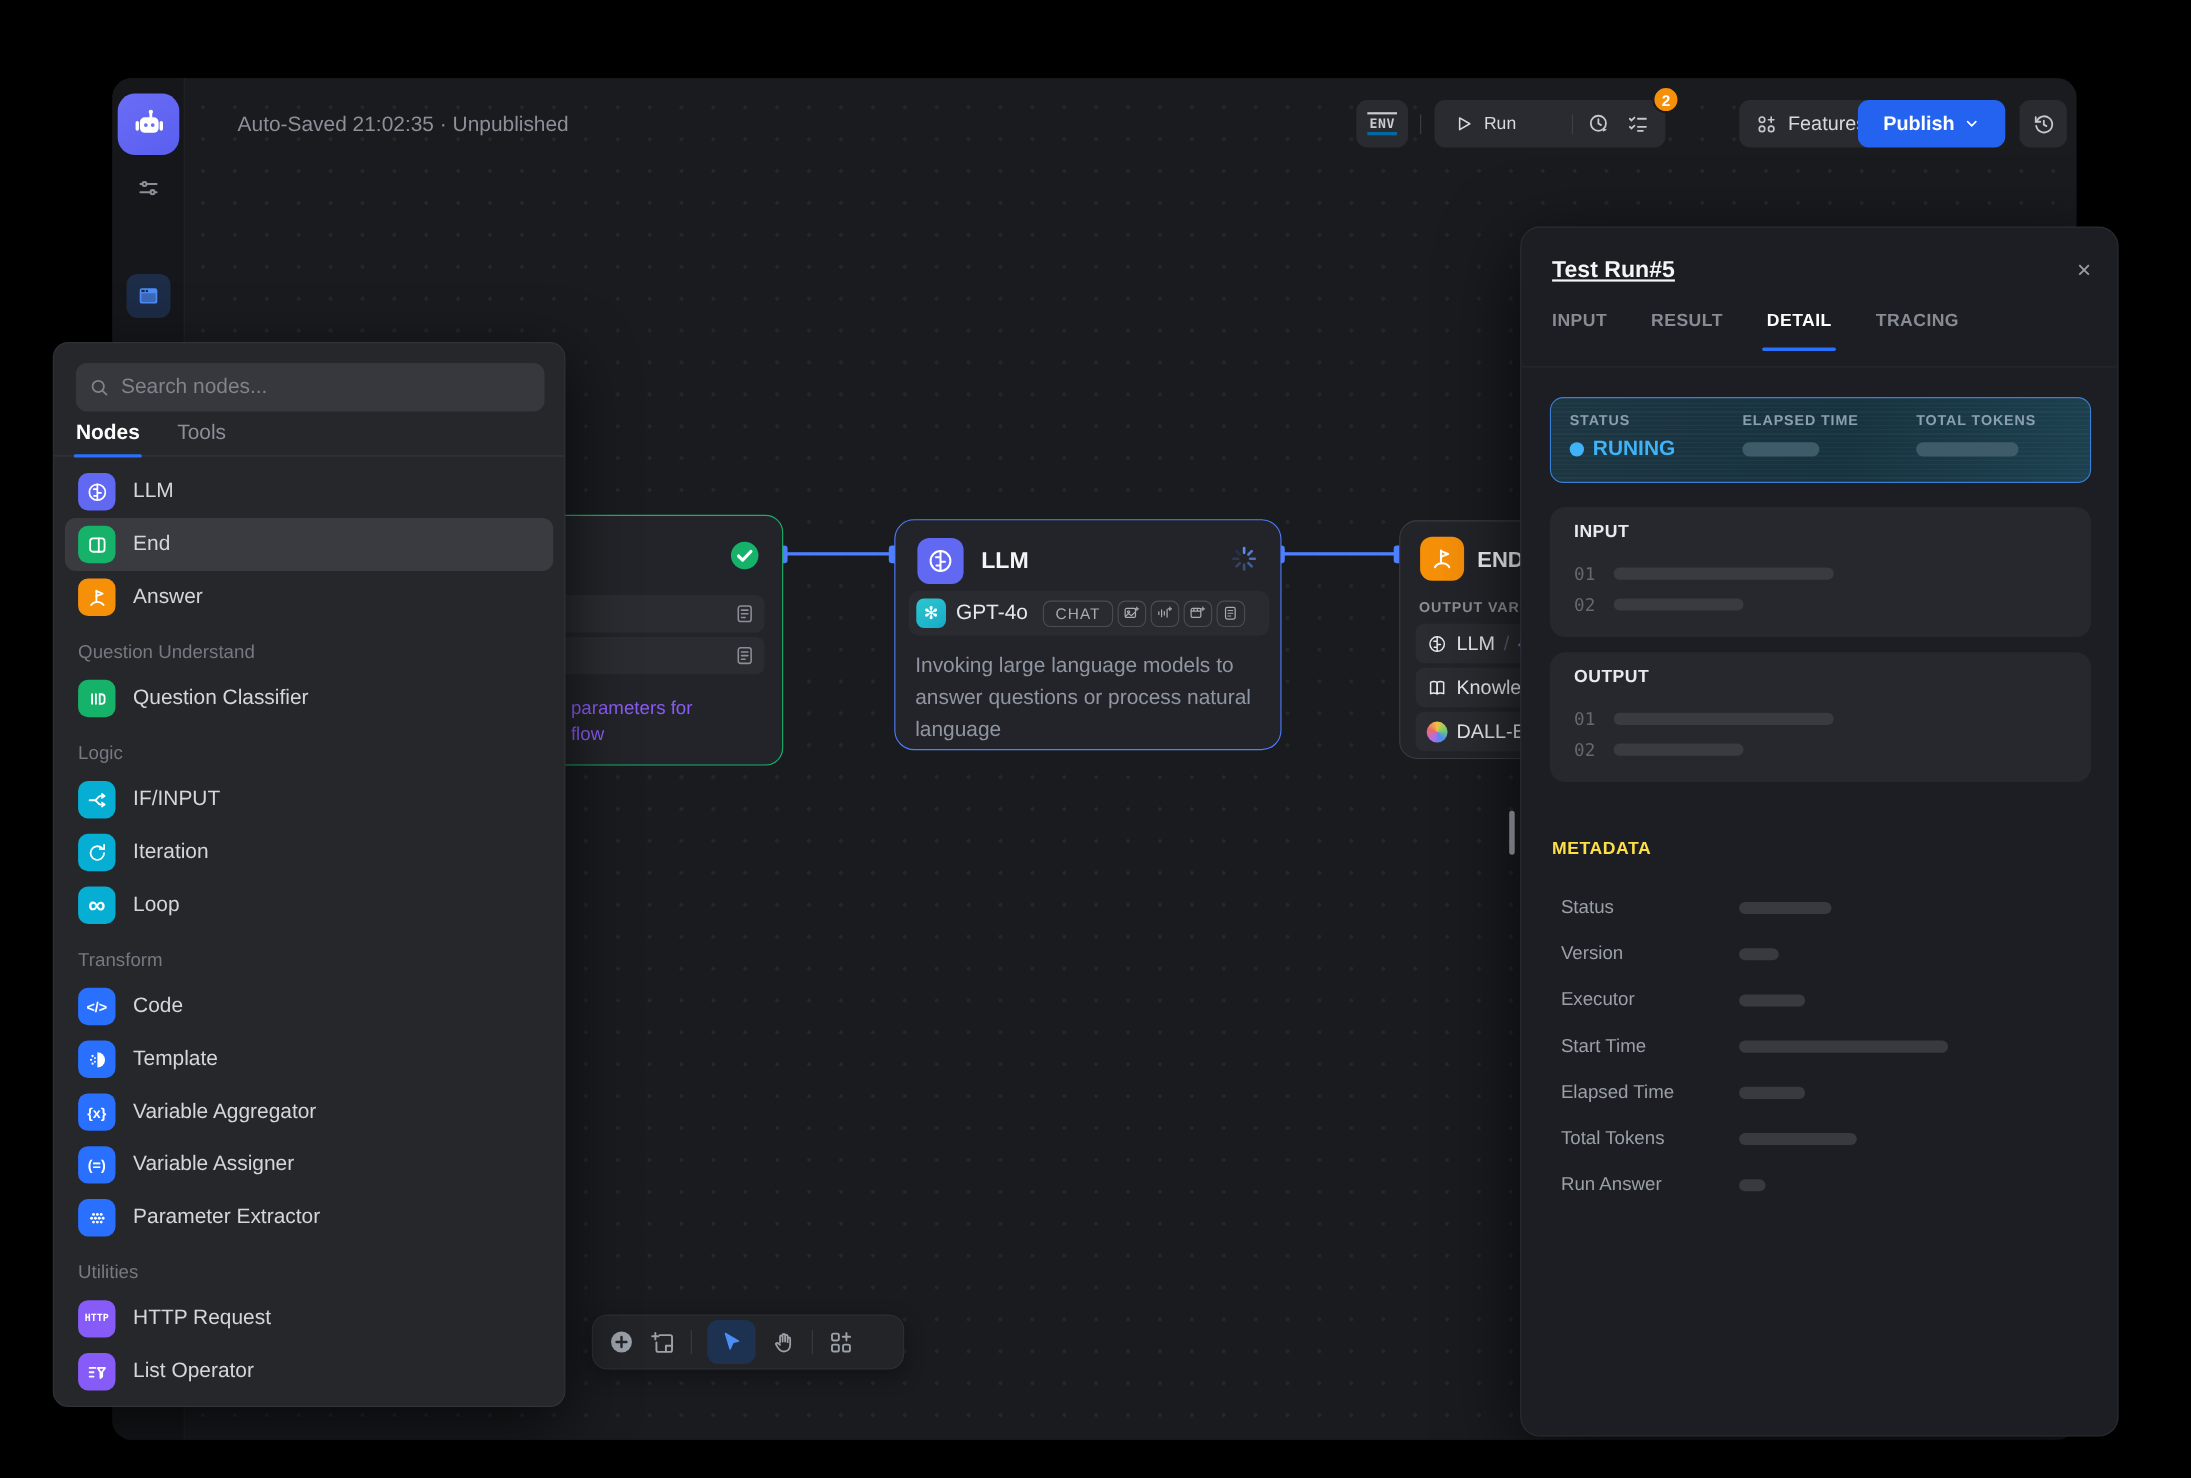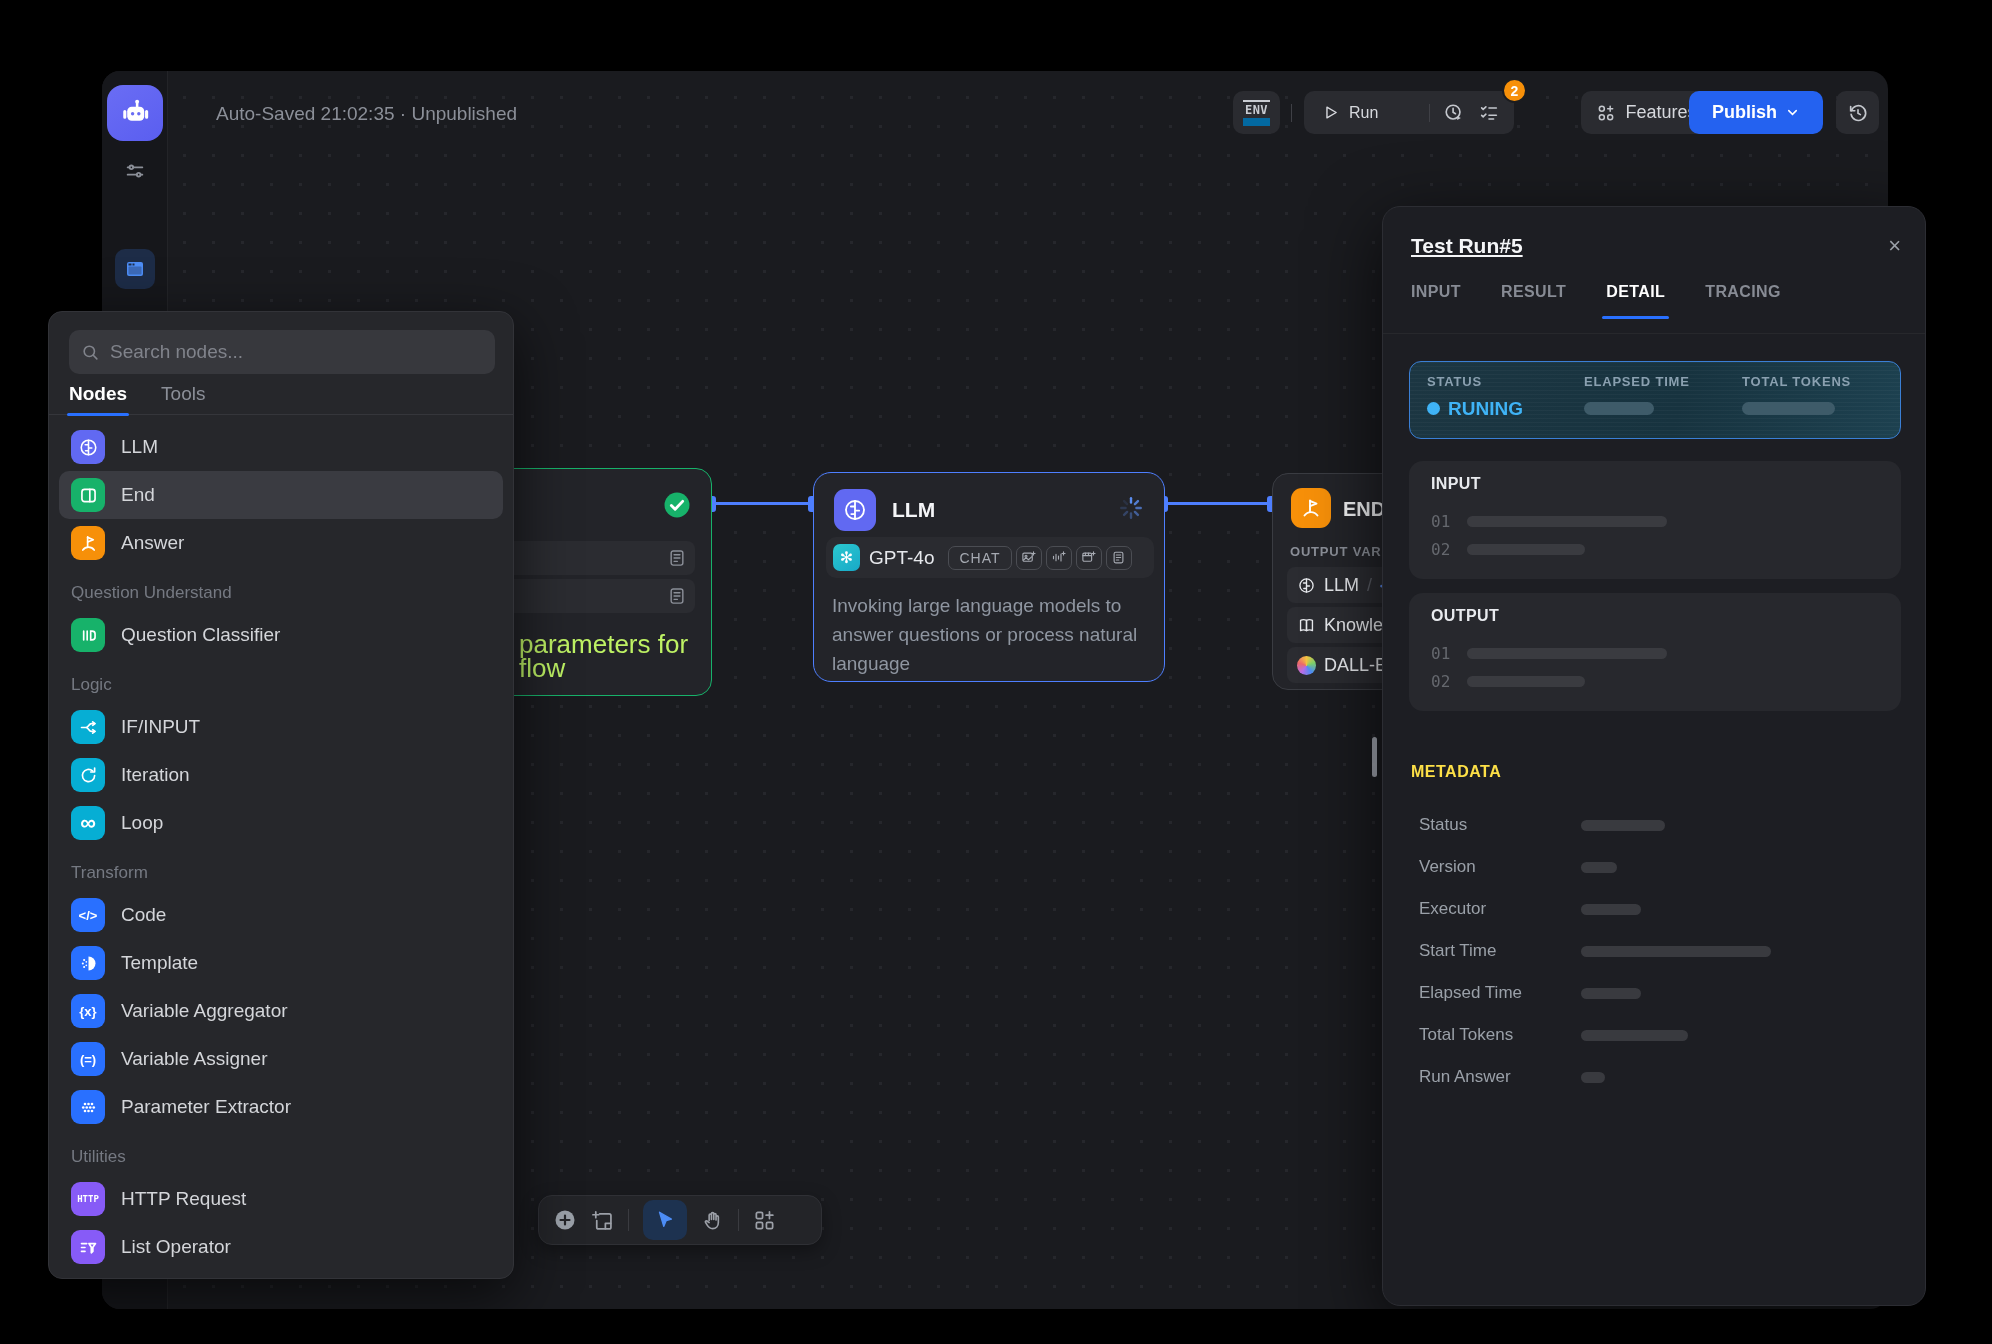--- a/index.html
+++ b/index.html
@@ -21,41 +21,41 @@
   .strip-icon { position:absolute; left:22px; width:22px; height:22px; color:#8b8f98; }
   .note-tile { position:absolute; left:13px; top:178px; width:40px; height:40px;
     border-radius:10px; background:#1d2c47; display:flex; align-items:center; justify-content:center; color:#4d8df6; }
 
   #autosave { position:absolute; left:114px; top:32px; font-size:19px; color:#8b8f98; }
 
   
   .tb-btn { position:absolute; top:20px; height:43px; background:#2a2b30; border-radius:10px;
     display:flex; align-items:center; justify-content:center; color:#d6d8dd; font-size:18px; }
   .env-text { font-family:"DejaVu Sans Mono",monospace; font-size:12px; font-weight:800;
-    letter-spacing:.5px; color:#c9ccd2; border-top:2px solid #c9ccd2; border-bottom:8px solid #0369a1; padding:1px 2px; }
+    letter-spacing:.5px; color:#c9ccd2; border-top:2px solid #c9ccd2; border-bottom:3px solid #0369a1; padding:1px 2px; }
   #run-group { position:absolute; left:1202px; top:20px; width:210px; height:43px; background:#2a2b30;
     border-radius:10px; display:flex; align-items:center; color:#d6d8dd; }
   .vdiv { width:1px; height:18px; background:#3f4046; }
   #checklist-badge { position:absolute; left:1400px; top:7px; width:25px; height:25px; border-radius:50%;
     background:#f79009; color:#fff; font-size:14px; font-weight:700; display:flex; align-items:center;
     justify-content:center; border:2px solid #1b1c1f; z-index:5; }
   #publish-btn { background:#2462f0; color:#fff; font-weight:600; gap:8px; }
 
   
   .node { position:absolute; background:#232429; border-radius:16px; }
   #start-node { left:228px; top:397px; width:382px; height:228px; border:1.5px solid #17b26a; }
   #llm-node { left:711px; top:401px; width:352px; height:210px; border:1.5px solid #4e7fff; border-radius:18px; }
   #end-node { left:1170px; top:402px; width:300px; height:217px; border:1px solid #3a3c42; }
   .node-icon { border-radius:11px; display:flex; align-items:center; justify-content:center; }
   .edge { position:absolute; height:3px; background:#4e7fff; }
   .stub { position:absolute; width:9px; height:16px; border-radius:3px; background:#4e7fff; }
   .skel { position:absolute; background:#3a3b40; border-radius:6px; }
   .start-row { position:absolute; left:20px; width:344px; height:34px; background:#2b2c31;
     border-radius:8px; display:flex; align-items:center; justify-content:flex-end; padding-right:8px; color:#8b8f98; }
-  #start-desc { position:absolute; left:188px; top:163px; font-size:26px; line-height:24px; color:#bef264; }
+  #start-desc { position:absolute; left:188px; top:163px; font-size:17px; line-height:24px; color:#8b5cf6; }
   .model-row { position:absolute; left:12px; top:64px; width:328px; height:41px; background:#2a2b30;
     border-radius:10px; display:flex; align-items:center; }
   .chat-pill { margin-left:14px; height:24px; padding:0 10px; border:1px solid #4b4d53; border-radius:7px;
     color:#a6aab2; font-size:14px; letter-spacing:1px; display:flex; align-items:center; }
   .mini-pill { width:26px; height:24px; border:1px solid #4b4d53; border-radius:7px; margin-left:4px;
     display:flex; align-items:center; justify-content:center; color:#a6aab2; }
   .llm-desc { position:absolute; left:18px; top:118px; width:320px; font-size:19px; line-height:29px; color:#8f96a1; }
   .end-row { position:absolute; left:14px; width:280px; height:36px; background:#2b2c31; border-radius:8px;
     display:flex; align-items:center; padding-left:10px; gap:8px; color:#e8eaee; font-size:18px; }
   .caps-label { font-size:13px; letter-spacing:.8px; color:#8b8f98; font-weight:600; }

